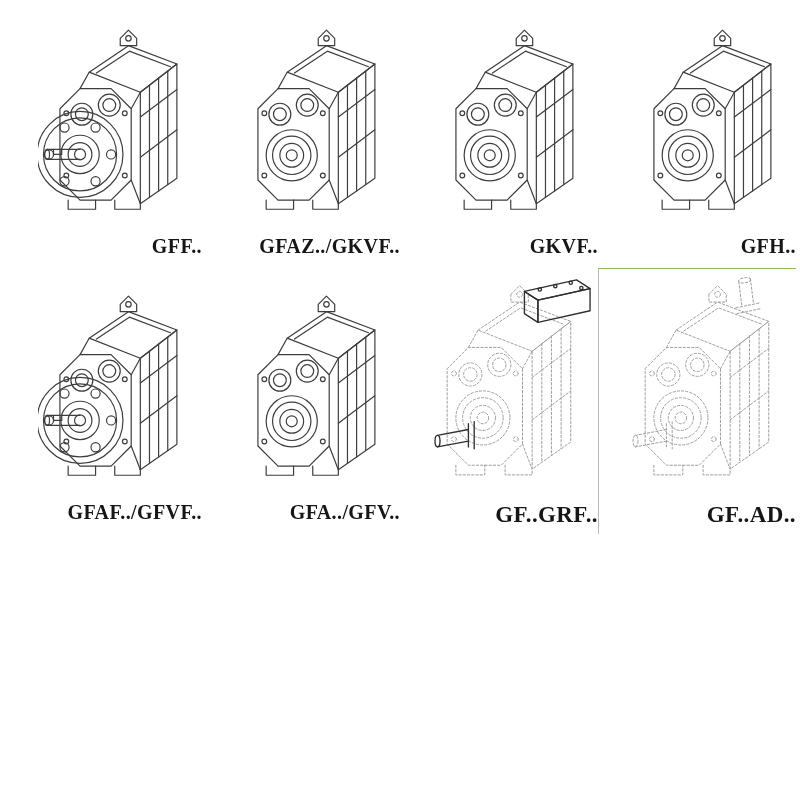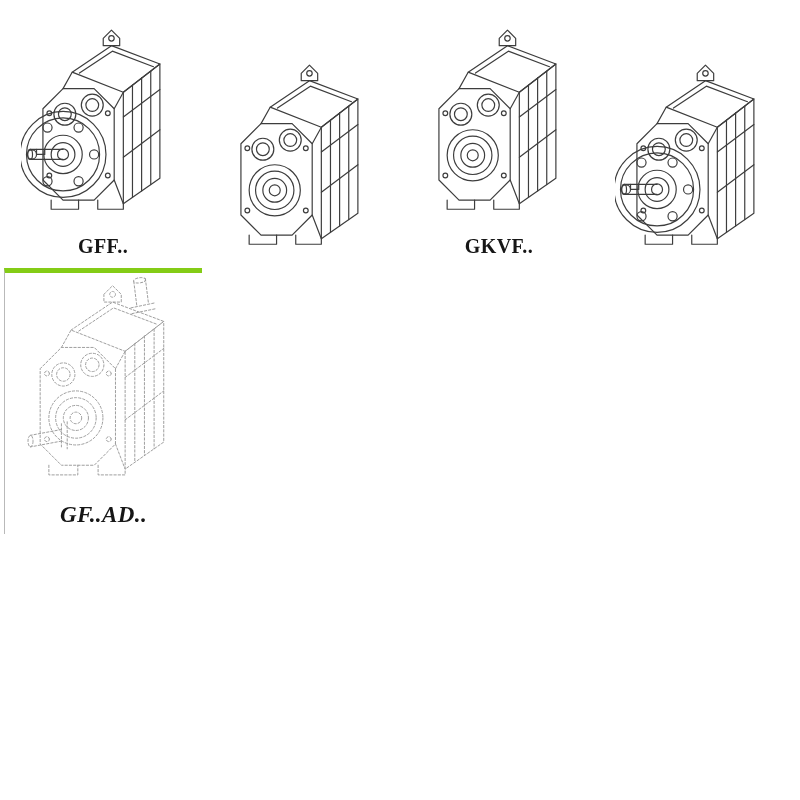--- a/index.html
+++ b/index.html
@@ -10,21 +10,21 @@
     display: grid;
     width: 800px;
     height: 800px;
     grid-template-columns: repeat(4, 1fr);
     grid-template-rows: repeat(3, 1fr);
     padding: 2px 4px 0 4px;
   }
   .cell {
     display: flex;
     flex-direction: column;
-    align-items: center;
+    align-items: flex-end;
     justify-content: flex-end;
     overflow: hidden;
     position: relative;
   }
   .drawing {
     flex: 0 0 auto;
     height: 212px;
     width: auto;
     margin-bottom: 0;
   }
@@ -34,22 +34,21 @@
     font-size: 20px;
     letter-spacing: 0.4px;
     color: #161616;
     padding: 2px 0 10px 0;
     white-space: nowrap;
     text-align: center;
   }
   .cell-large .label { font-size: 23px; padding-bottom: 6px; }
   .cell-bordered {
     border-left: 1px solid #b9b9b9;
-    border-top: 5px solid #84cc16;
-    font-style: italic;
+    border-top: 1px solid #84cc16;
   }
 
   
   .ln       { stroke: #3d3d3d; stroke-width: 1.3; fill: none; stroke-linecap: round; stroke-linejoin: round; }
   .ln-dash  { stroke: #9b9b9b; stroke-width: 1;   fill: none; stroke-dasharray: 2.4 2; stroke-linecap: round; stroke-linejoin: round; }
   .ln-dark  { stroke: #2f2f2f; stroke-width: 1.4; fill: none; stroke-linecap: round; stroke-linejoin: round; }
 </style>
 </head>
 <body>
 
@@ -171,44 +170,69 @@
       <use href="#shaft-left" class="ln"></use>
     </svg>
     <figcaption class="label">GFF..</figcaption>
   </figure>
 
   <figure class="cell">
     <svg class="drawing" viewBox="0 0 180 232">
       <use href="#housing" class="ln"></use>
       <use href="#big-bore" class="ln"></use>
     </svg>
+    <figcaption class="label">GFAZ../GKVF..</figcaption>
   </figure>
 
   <figure class="cell">
     <svg class="drawing" viewBox="0 0 180 232">
       <use href="#housing" class="ln"></use>
       <use href="#big-bore" class="ln"></use>
     </svg>
     <figcaption class="label">GKVF..</figcaption>
   </figure>
 
 
+  <figure class="cell">
+    <svg class="drawing" viewBox="0 0 180 232">
+      <use href="#housing" class="ln"></use>
+      <use href="#big-bore" class="ln"></use>
+    </svg>
+    <figcaption class="label">GFH..</figcaption>
+  </figure>
 
 
 
 
   <figure class="cell">
     <svg class="drawing" viewBox="0 0 180 232">
       <use href="#housing" class="ln"></use>
       <use href="#flange" class="ln"></use>
       <use href="#shaft-left" class="ln"></use>
     </svg>
-  </figure>
-
-
+    <figcaption class="label">GFAF../GFVF..</figcaption>
+  </figure>
+
+  <figure class="cell">
+    <svg class="drawing" viewBox="0 0 180 232">
+      <use href="#housing" class="ln"></use>
+      <use href="#big-bore" class="ln"></use>
+    </svg>
+    <figcaption class="label">GFA../GFV..</figcaption>
+  </figure>
+
+  <figure class="cell cell-large">
+    <svg class="drawing drawing-wide" viewBox="0 0 180 232">
+      <use href="#housing" class="ln-dash"></use>
+      <use href="#big-bore" class="ln-dash"></use>
+      <use href="#cover" class="ln-dark"></use>
+      <use href="#out-shaft" class="ln-dark"></use>
+    </svg>
+    <figcaption class="label">GF..GRF..</figcaption>
+  </figure>
 
   <figure class="cell cell-large cell-bordered">
     <svg class="drawing drawing-wide" viewBox="0 0 180 232">
       <use href="#housing" class="ln-dash"></use>
       <use href="#big-bore" class="ln-dash"></use>
       <use href="#top-shaft" class="ln-dash"></use>
       <use href="#out-shaft" class="ln-dash"></use>
     </svg>
     <figcaption class="label">GF..AD..</figcaption>
   </figure>

